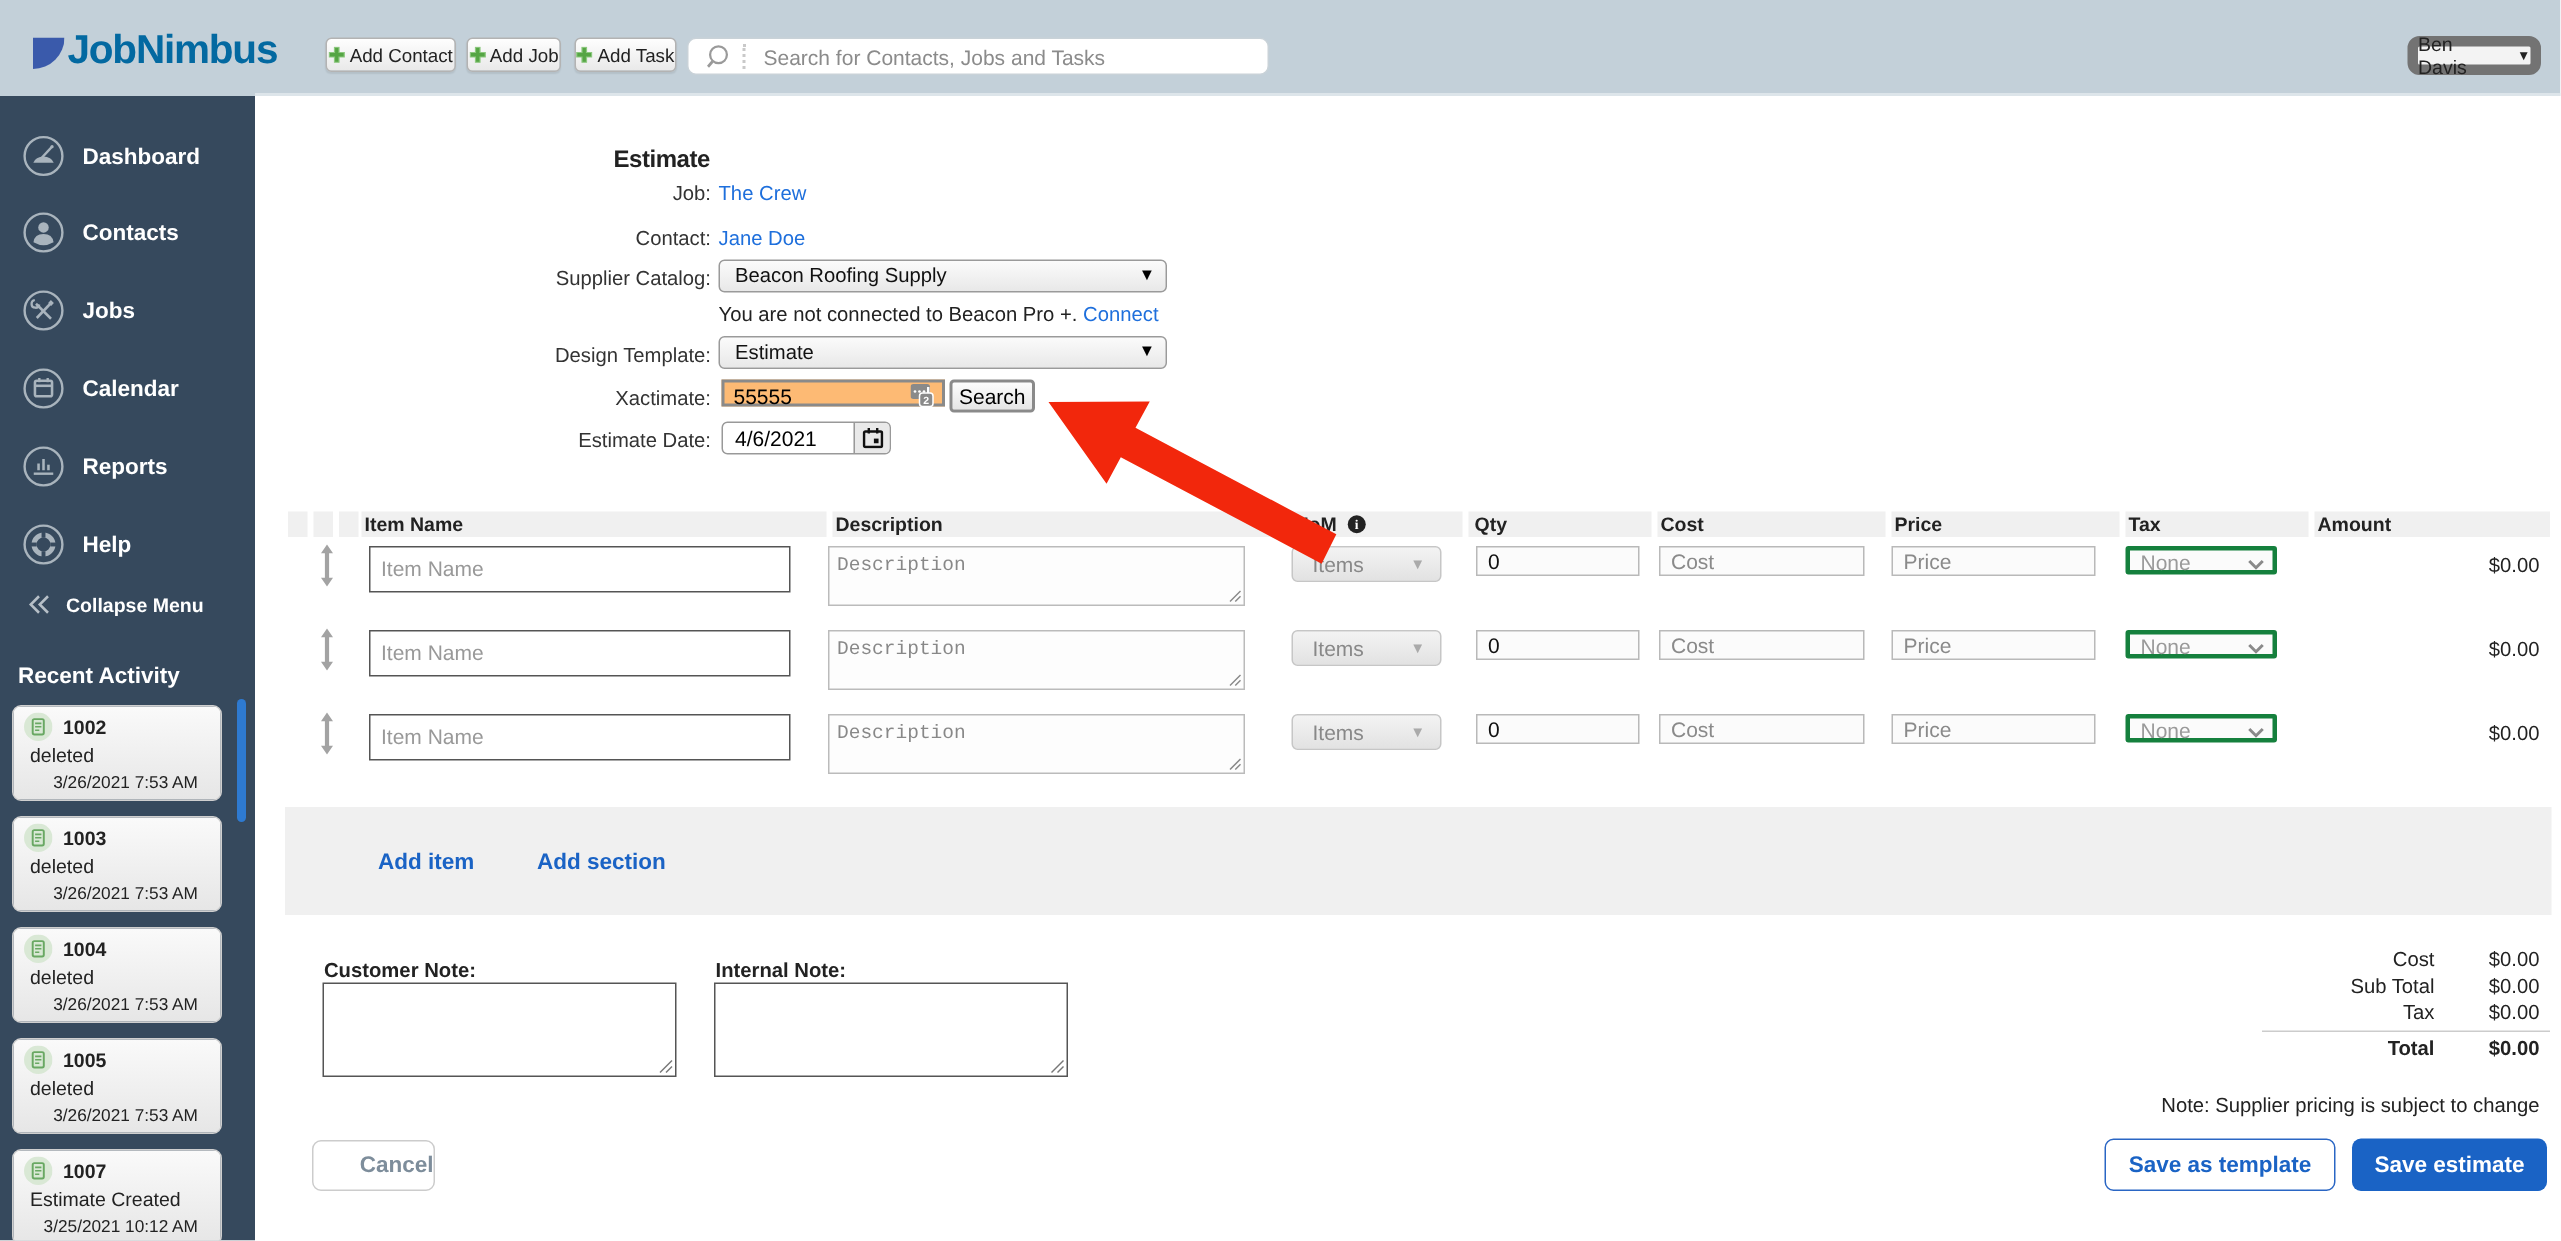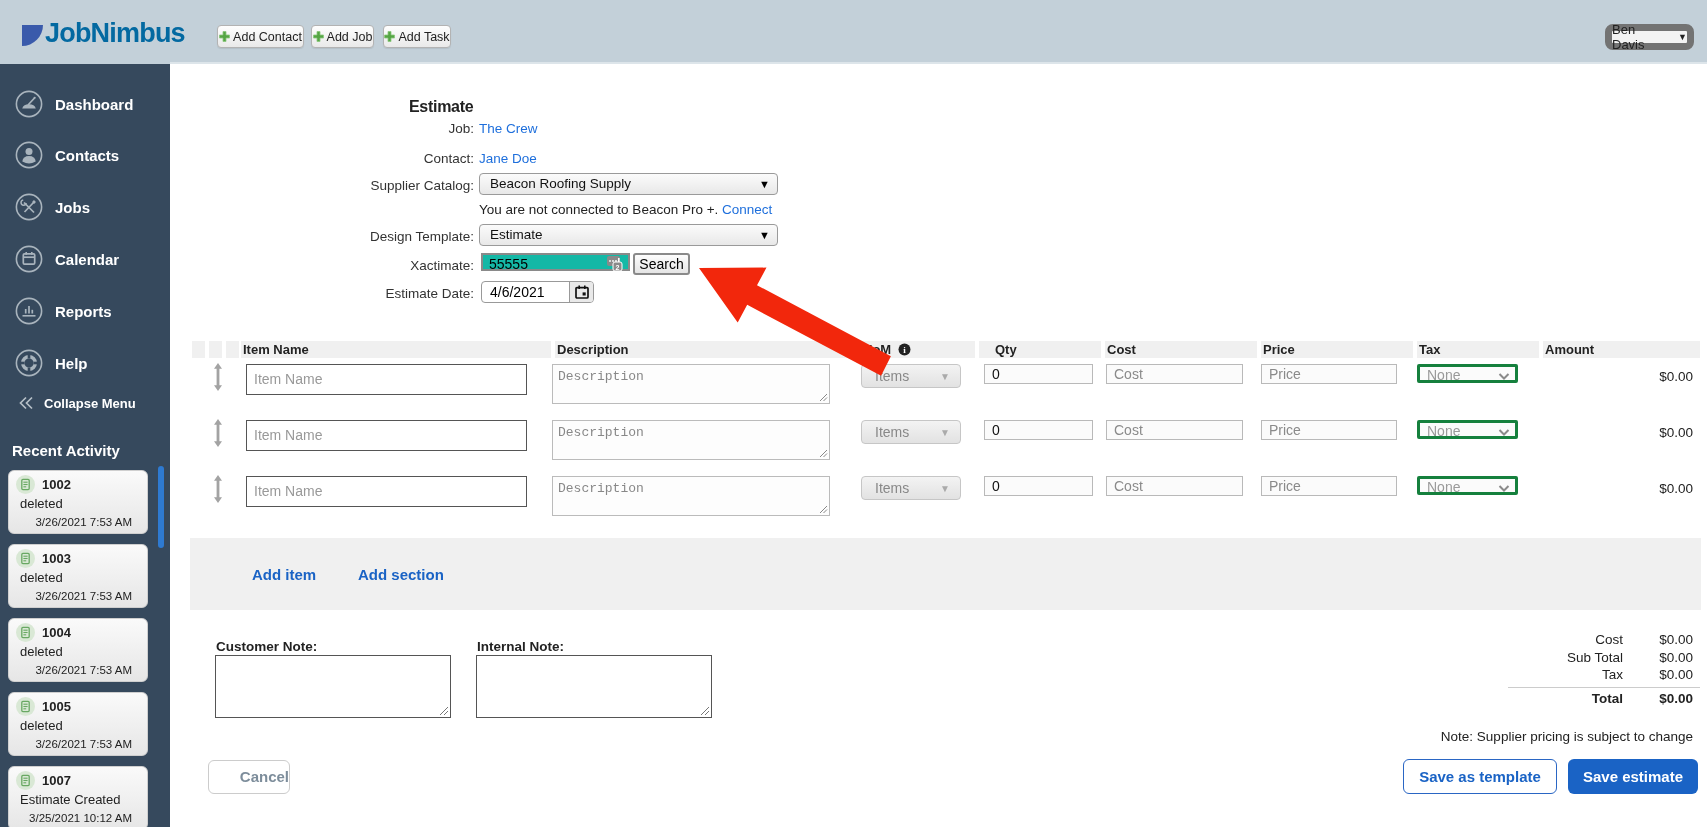--- a/index.html
+++ b/index.html
@@ -81,20 +81,28 @@
     </div>
     <div class="hbtn" style="left:217px; width:87px;"><svg width="11" height="11" viewBox="0 0 11 11">
           <path d="M4,0.5 h3 v3.5 h3.5 v3 h-3.5 v3.5 h-3 v-3.5 h-3.5 v-3 h3.5 Z" fill="#55a544" stroke="#8cc87e" stroke-width="0.8"></path>
         </svg>Add Contact</div>
     <div class="hbtn" style="left:311px; width:63px;"><svg width="11" height="11" viewBox="0 0 11 11">
           <path d="M4,0.5 h3 v3.5 h3.5 v3 h-3.5 v3.5 h-3 v-3.5 h-3.5 v-3 h3.5 Z" fill="#55a544" stroke="#8cc87e" stroke-width="0.8"></path>
         </svg>Add Job</div>
     <div class="hbtn" style="left:383px; width:68px;"><svg width="11" height="11" viewBox="0 0 11 11">
           <path d="M4,0.5 h3 v3.5 h3.5 v3 h-3.5 v3.5 h-3 v-3.5 h-3.5 v-3 h3.5 Z" fill="#55a544" stroke="#8cc87e" stroke-width="0.8"></path>
         </svg>Add Task</div>
+    <div id="searchbox">
+      <svg class="mag" width="18" height="18" viewBox="0 0 18 18">
+          <circle cx="10" cy="7.5" r="5.6" fill="none" stroke="#9a9a9a" stroke-width="1.5"></circle>
+          <line x1="6" y1="12" x2="3" y2="15.5" stroke="#9a9a9a" stroke-width="1.8"></line>
+        </svg>
+      <span class="sep"></span>
+      <span class="ph">Search for Contacts, Jobs and Tasks</span>
+    </div>
     <div id="userbtn">Ben Davis <span class="tri">▼</span></div>
     <div id="topbar-edge"></div>
   </div>
 
   <div id="sidebar">
     <div class="mitem" style="top:25px;">
       <svg width="30" height="30" viewBox="0 0 30 30">
           <circle cx="15" cy="15" r="12.6" fill="none" stroke="#a9b4bd" stroke-width="1.6"></circle>
           <path d="M8.2,19.5 a7,5.5 0 0 1 13.6,0 Z" fill="#a9b4bd"></path>
           <line x1="14" y1="16" x2="20.5" y2="9" stroke="#a9b4bd" stroke-width="1.7"></line>
@@ -230,21 +238,21 @@
     <div class="lbl" style="left:204px; top:87px; width:100px;">Contact:</div>
     <a class="lnk abs" style="left:309px; top:87px; font-size:13.5px;">Jane Doe</a>
 
     <div class="lbl" style="left:174px; top:114px; width:130px;">Supplier Catalog:</div>
     <div class="sel" style="left:309px; top:109px; width:299px; height:22px;">Beacon Roofing Supply<span class="tri">▼</span></div>
     <div class="abs" style="left:309px; top:138px; font-size:13.5px; color:#222;">You are not connected to Beacon Pro +. <a class="lnk">Connect</a></div>
     <div class="lbl" style="left:174px; top:165px; width:130px;">Design Template:</div>
     <div class="sel" style="left:309px; top:160px; width:299px; height:22px;">Estimate<span class="tri">▼</span></div>
 
     <div class="lbl" style="left:204px; top:194px; width:100px;">Xactimate:</div>
-    <div class="abs" style="left:311px; top:189px; width:149px; height:18px; border:2px solid #8a8a8a; background:#14b8a6; font-size:14px; line-height:18px; padding-left:6px;">55555
+    <div class="abs" style="left:311px; top:189px; width:149px; height:18px; border:2px solid #8a8a8a; background:#fdba74; font-size:14px; line-height:18px; padding-left:6px;">55555
       <svg class="abs" style="right:3px; top:1px;" width="18" height="16" viewBox="0 0 18 16">
           <rect x="0" y="0" width="13" height="10" rx="2" fill="#8a8a8a"></rect>
           <circle cx="3" cy="5" r="0.9" fill="#fff"></circle>
           <circle cx="6" cy="5" r="0.9" fill="#fff"></circle>
           <circle cx="9" cy="5" r="0.9" fill="#fff"></circle>
           <rect x="11" y="2" width="1.6" height="6" fill="#fff"></rect>
           <rect x="6" y="6" width="9" height="9" rx="2" fill="#8a8a8a" stroke="#fff" stroke-width="1"></rect>
           <text x="10.5" y="13.5" font-size="7" fill="#fff" text-anchor="middle" font-weight="bold" font-family="Liberation Sans">2</text>
         </svg>
     </div>
@@ -264,21 +272,21 @@
 
     <div class="th" style="left:22px; width:13px;"></div>
     <div class="th" style="left:39px; width:13px;"></div>
     <div class="th" style="left:56px; width:13px;"></div>
     <div class="th" style="left:71px; width:310px; padding-left:2px;">Item Name</div>
     <div class="th" style="left:385px; width:302px; padding-left:2px;">Description</div>
     <div class="th" style="left:691px; width:114px; padding-left:2px;">UoM&nbsp;&nbsp;<svg width="13" height="13" viewBox="0 0 13 13" style="vertical-align:-2px;">
           <circle cx="6.5" cy="6.5" r="6" fill="#222"></circle>
           <text x="6.5" y="9.7" font-size="9" fill="#fff" text-anchor="middle" font-weight="bold" font-family="Liberation Serif">i</text>
         </svg></div>
-    <div class="th" style="left:809px; width:122px; padding-left:16px;">Qty</div>
+    <div class="th" style="left:809px; width:122px; padding-left:4px;">Qty</div>
     <div class="th" style="left:935px; width:152px; padding-left:2px;">Cost</div>
     <div class="th" style="left:1091px; width:152px; padding-left:2px;">Price</div>
     <div class="th" style="left:1247px; width:122px; padding-left:2px;">Tax</div>
     <div class="th" style="left:1373px; width:157px; padding-left:2px;">Amount</div>
 
     <svg class="handle" style="left:42px; top:298px;" width="12" height="30" viewBox="0 0 12 30">
         <path d="M6,1 L10,6.8 H7.4 V23.2 H10 L6,29 L2,23.2 H4.6 V6.8 H2 Z" fill="#a3a3a3"></path>
       </svg>
     <div class="iname" style="left:76px; top:300px;">Item Name</div>
     <div class="dsc" style="left:382px; top:300px;">Description<svg class="rs" width="9" height="9" viewBox="0 0 9 9">

